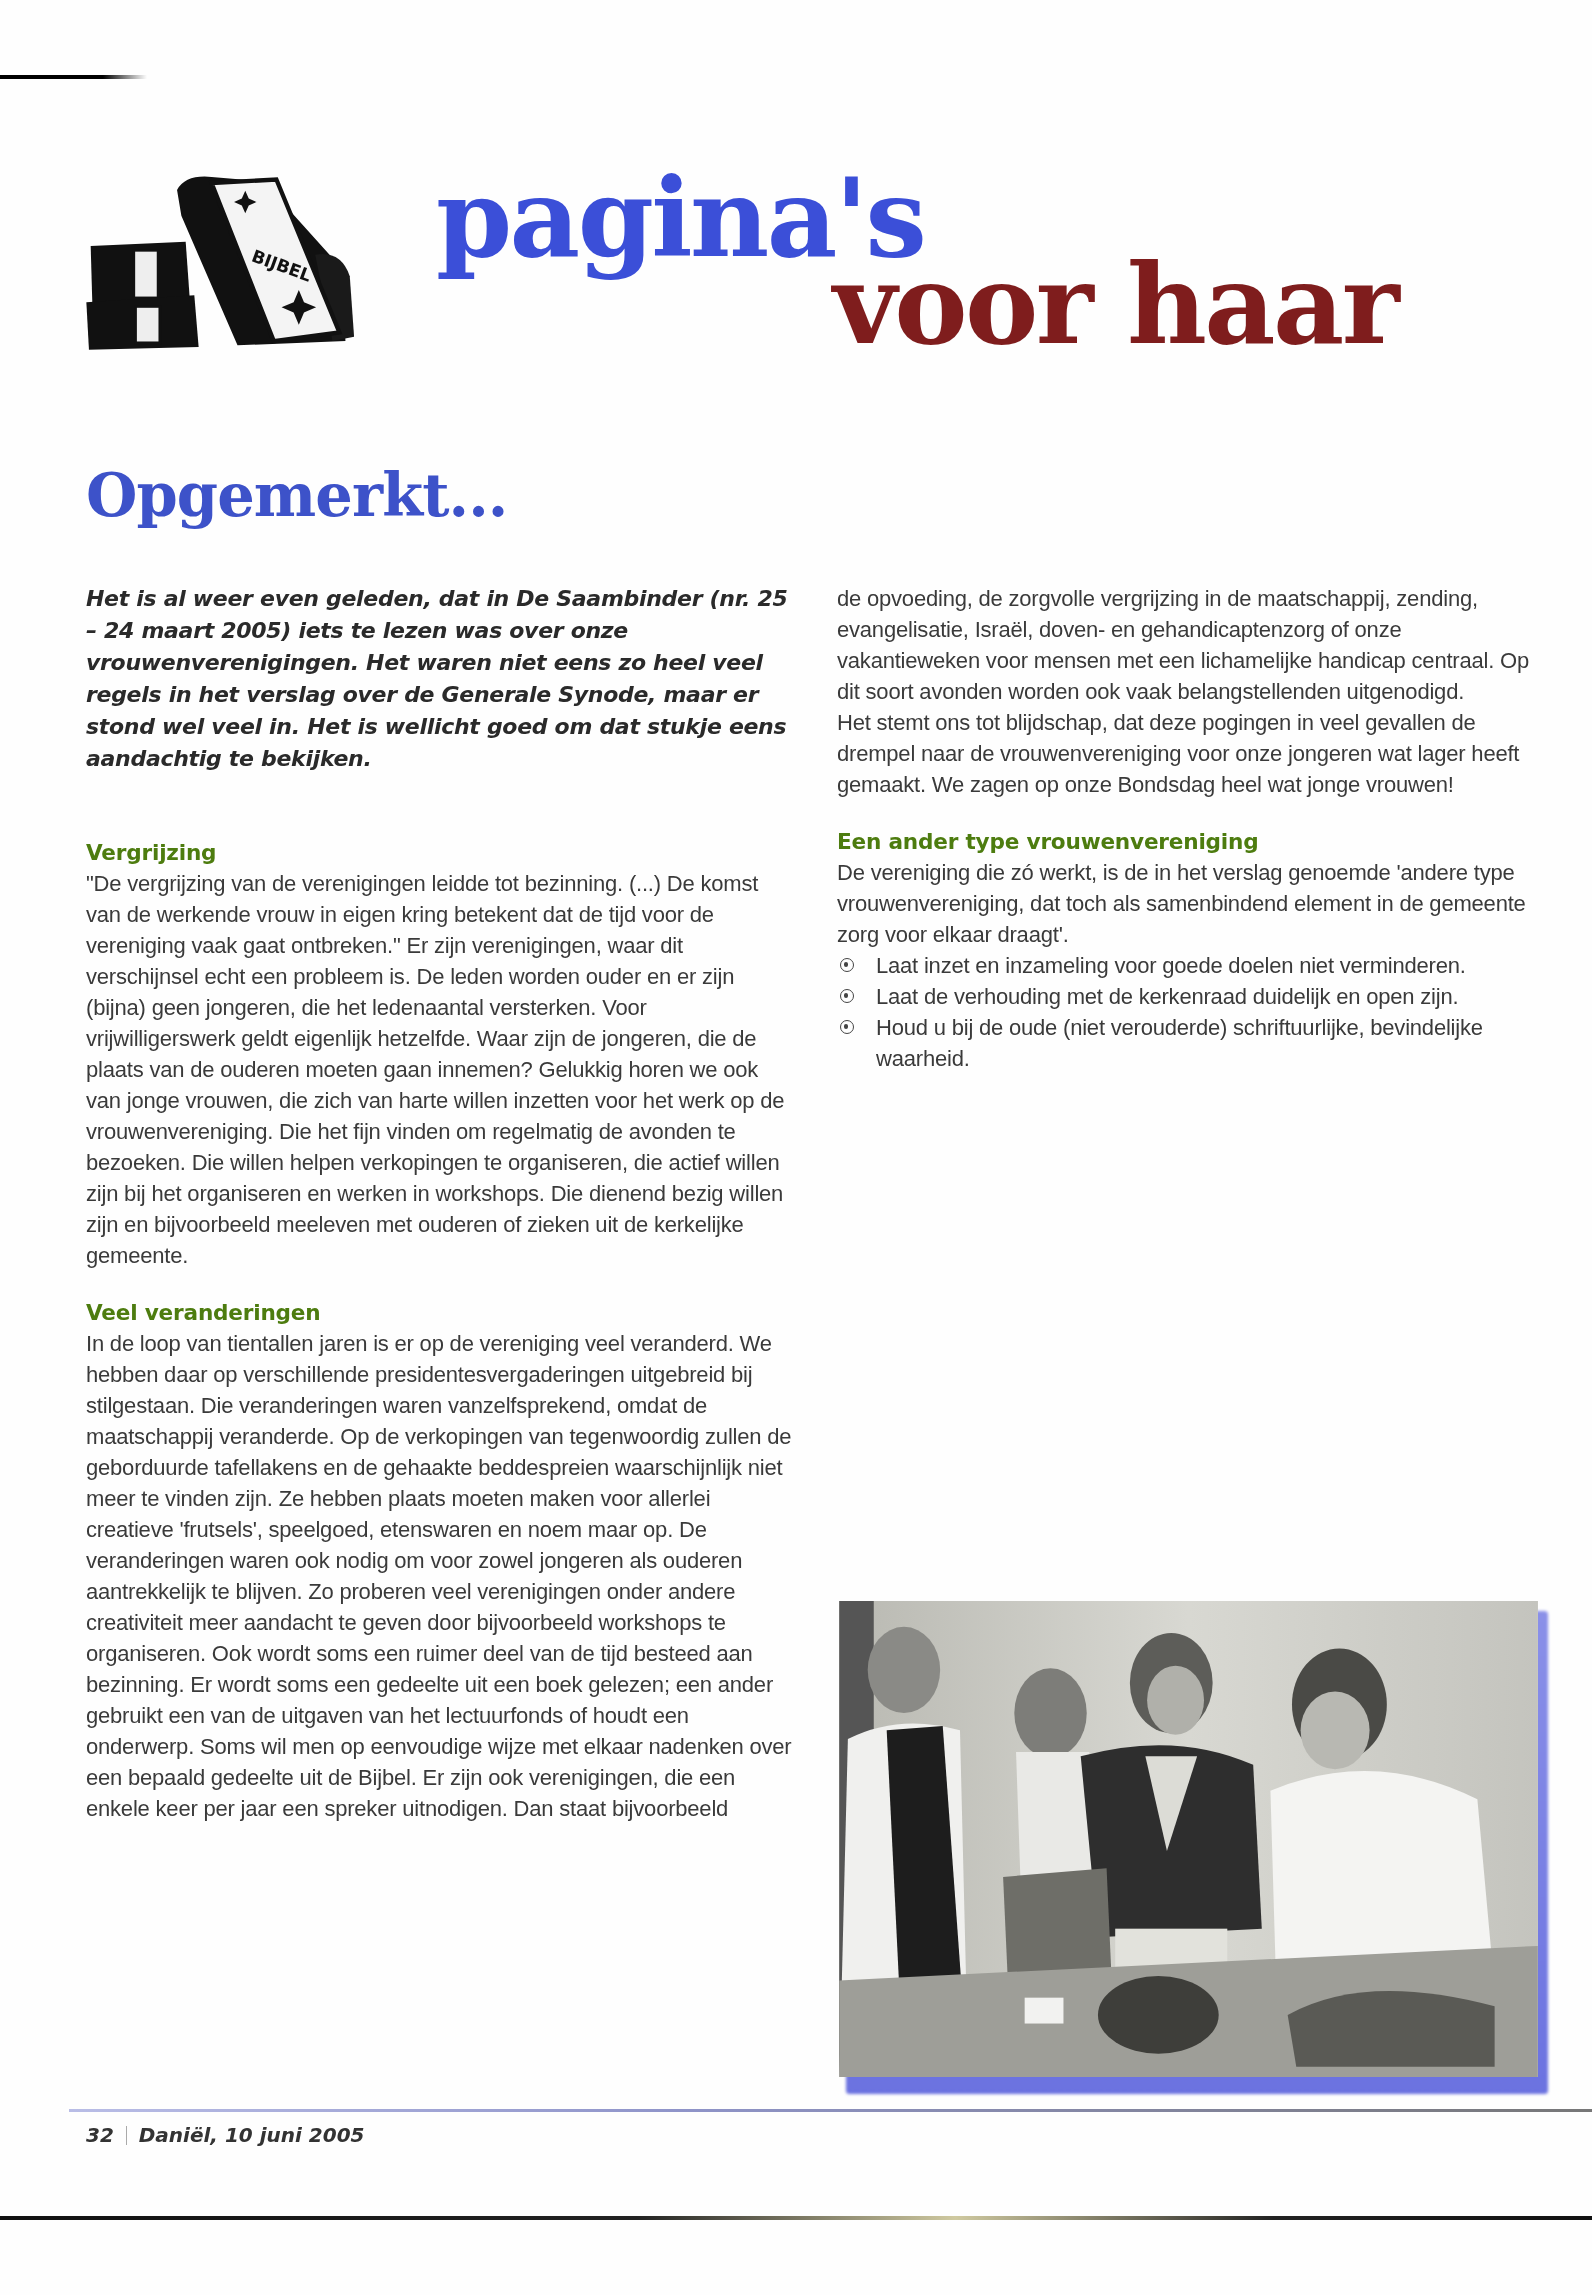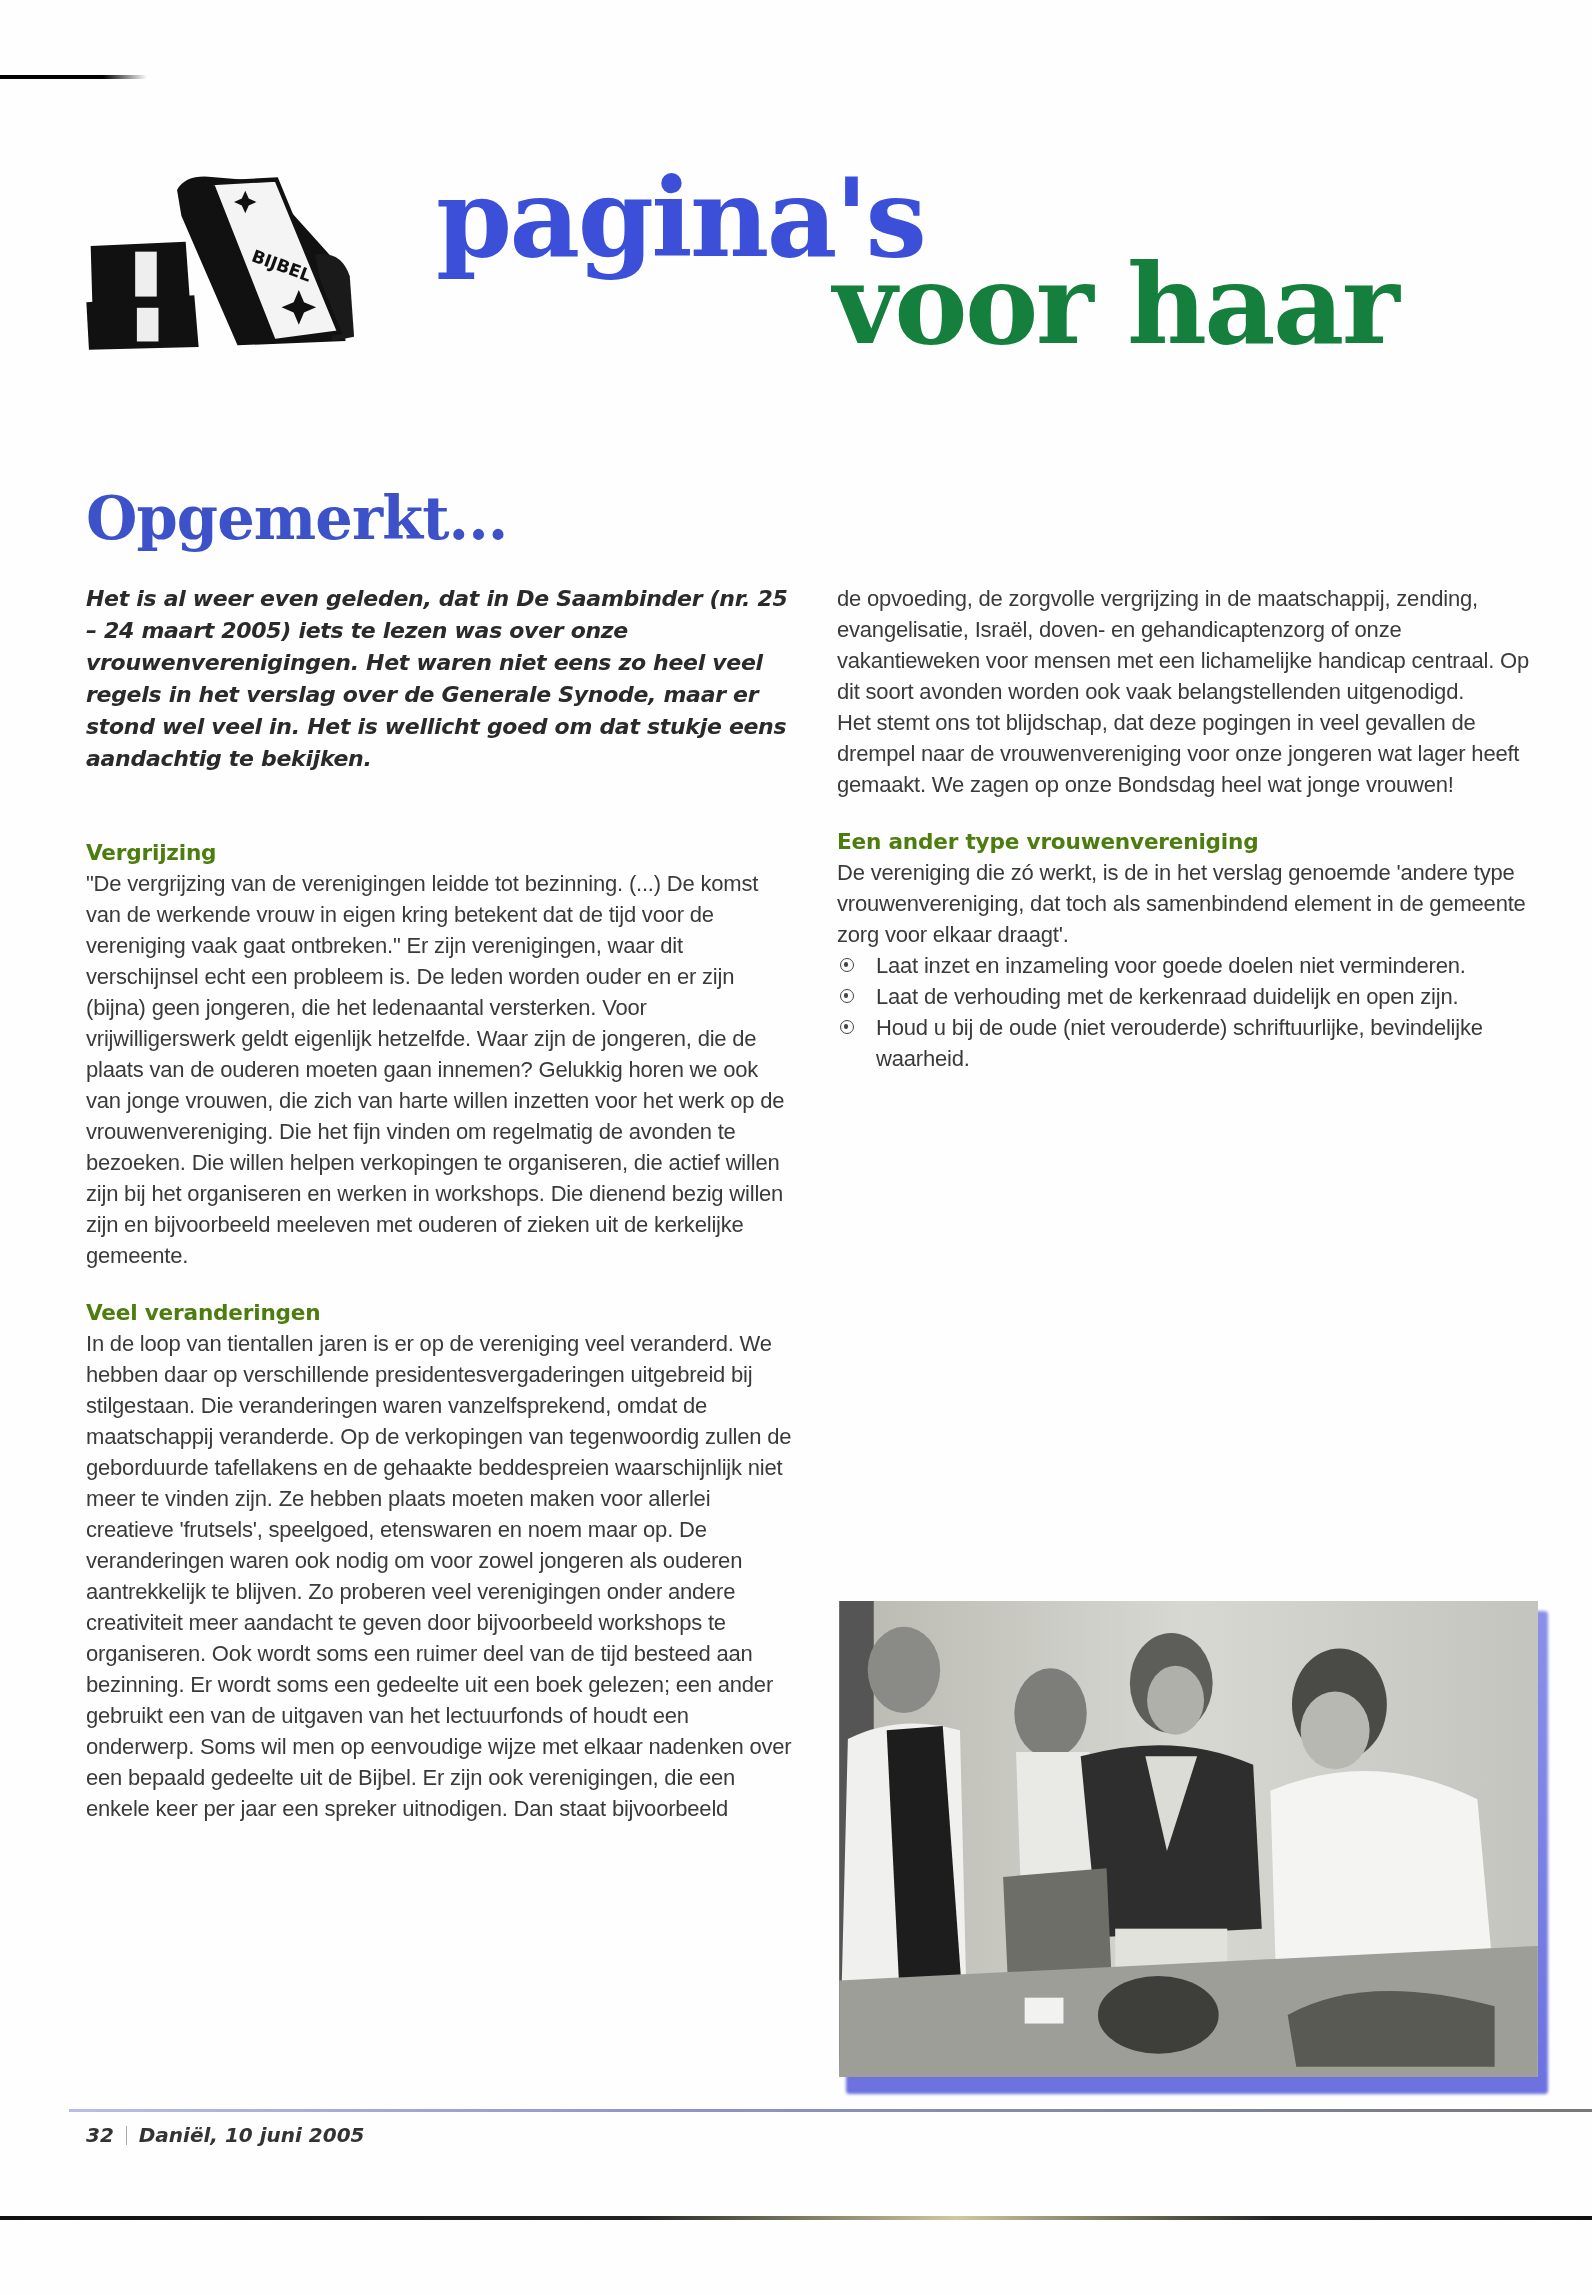--- a/index.html
+++ b/index.html
@@ -12,23 +12,23 @@
     background:linear-gradient(to right,#111 0%,#222 40%,#cfc9a0 60%,#222 80%,#111 100%); }
 
   
   .logo { position:absolute; left:82px; top:164px; width:311px; height:190px; }
 
   .title-line1 { position:absolute; left:436px; top:164px; margin:0;
     font-family:"DejaVu Serif", serif; font-weight:bold; font-size:109px; letter-spacing:-2.6px;
     color:#3b4fd8; line-height:1; }
   .title-line2 { position:absolute; left:833px; top:250px; margin:0;
     font-family:"DejaVu Serif", serif; font-weight:bold; font-size:110px; letter-spacing:-2.6px;
-    color:#15803d; line-height:1; }
+    color:#7f1d1d; line-height:1; }
 
-  .section-title { position:absolute; left:86px; top:489px; margin:0;
+  .section-title { position:absolute; left:86px; top:466px; margin:0;
     font-family:"DejaVu Serif", serif; font-weight:bold; font-size:59px; letter-spacing:-0.9px;
     color:#3d52c9; line-height:1; }
 
   .col { position:absolute; font-family:"Liberation Sans", sans-serif; color:#3a3a3a;
     font-size:22px; line-height:31px; }
   .col-left { left:86px; top:583px; width:708px; }
   .col-right { left:837px; top:583px; width:708px; }
 
   .intro { margin:0 2px 62px 0; font-family:"DejaVu Sans", sans-serif; font-style:italic; font-weight:bold;
     font-size:22px; line-height:32px; color:#2a2a2a; letter-spacing:-0.3px; }

